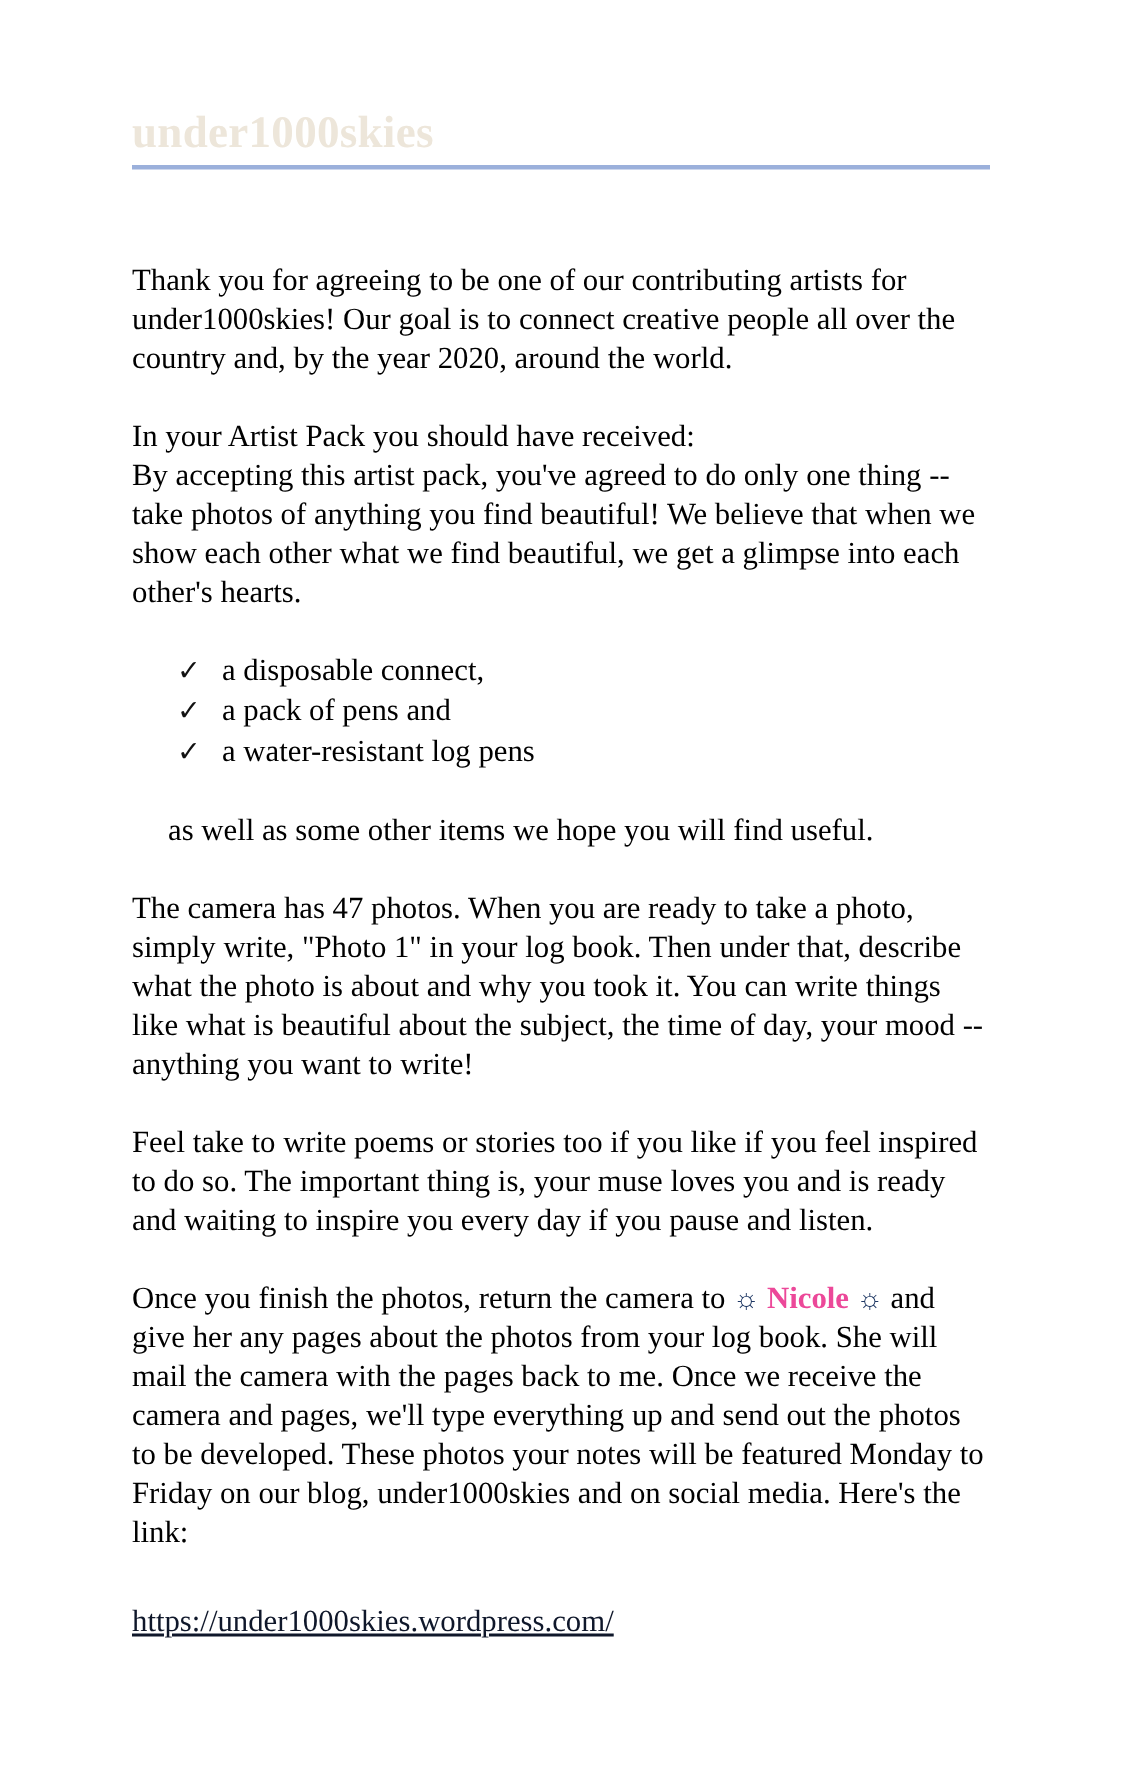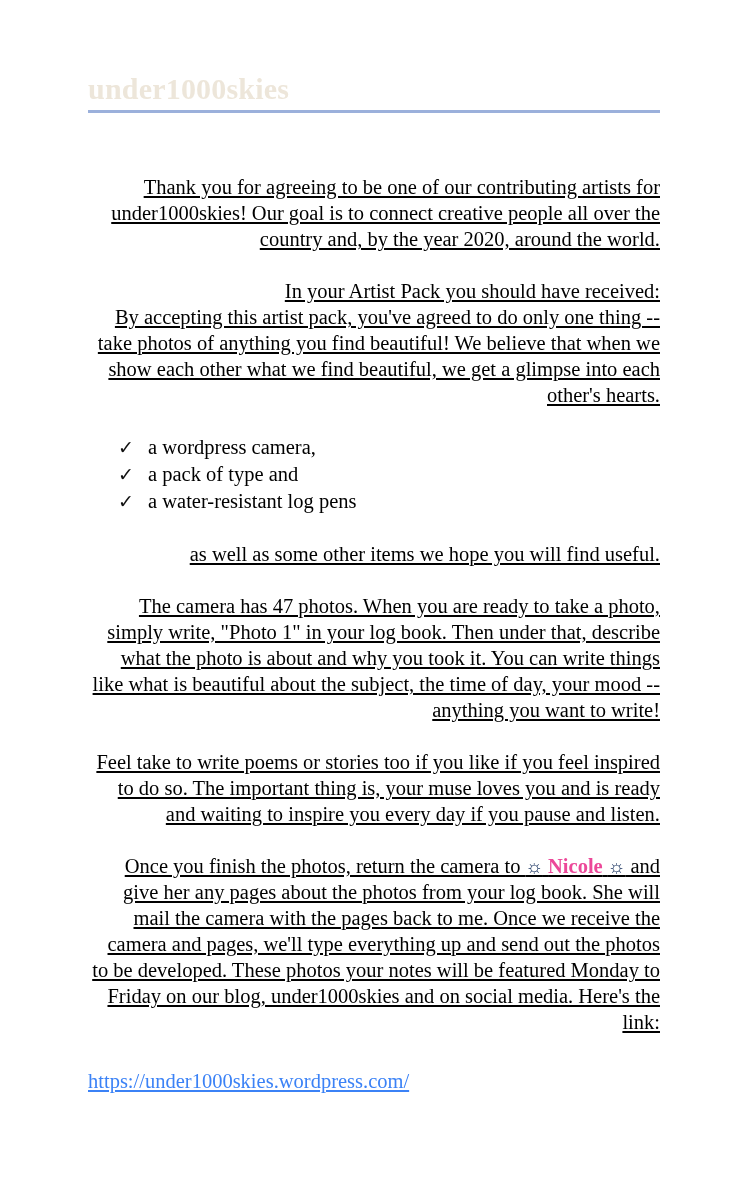--- a/index.html
+++ b/index.html
@@ -55,22 +55,21 @@
 
   
   .body-copy {
     padding-top: 35px;
     font-size: 20.5px;
     line-height: 26px;
   }
 
   .para {
     margin: 0 0 26px 0;
-    text-align: right;
-    text-decoration: underline;
+    text-align: left;
   }
 
   .para.tight {
     margin-bottom: 0;
   }
 
   .salutation {
     margin-bottom: 26px;
   }
 
@@ -112,21 +111,21 @@
     color: #1F3864;
     font-size: 19px;
     line-height: 1;
   }
 
   
   .link-row {
     margin-top: 33px;
   }
   .doc-link {
-    color: #3b82f6;
+    color: #0f172a;
     text-decoration: underline;
     font-size: 20.5px;
     line-height: 26px;
   }
 </style>
 </head>
 <body>
 
 <div class="page">
   <div class="content">
@@ -142,25 +141,25 @@
 
       <p class="para">Thank you for agreeing to be one of our contributing artists for under1000skies!  Our goal is to connect creative people all over the country and, by the year 2020, around the world.</p>
 
       <p class="para tight">In your Artist Pack you should have received:</p>
 
       <p class="para">By accepting this artist pack, you've agreed to do only one thing -- take photos of anything you find beautiful!  We believe that when we show each other what we find beautiful, we get a glimpse into each other's hearts.</p>
 
       <ul class="check-list">
         <li class="check-item">
           <span class="check-icon">✓</span>
-          <span class="check-text">a wordpress camera,</span>
+          <span class="check-text">a disposable connect,</span>
         </li>
         <li class="check-item">
           <span class="check-icon">✓</span>
-          <span class="check-text">a pack of type and</span>
+          <span class="check-text">a pack of pens and</span>
         </li>
         <li class="check-item">
           <span class="check-icon">✓</span>
           <span class="check-text">a water-resistant log pens</span>
         </li>
       </ul>
 
       <p class="para aswell">as well as some other items we hope you will find useful.</p>
 
       <p class="para">The camera has 47 photos.  When you are ready to take a photo, simply write, "Photo 1" in your log book.  Then under that, describe what the photo is about and why you took it.  You can write things like what is beautiful about the subject, the time of day, your mood -- anything you want to write!</p>

